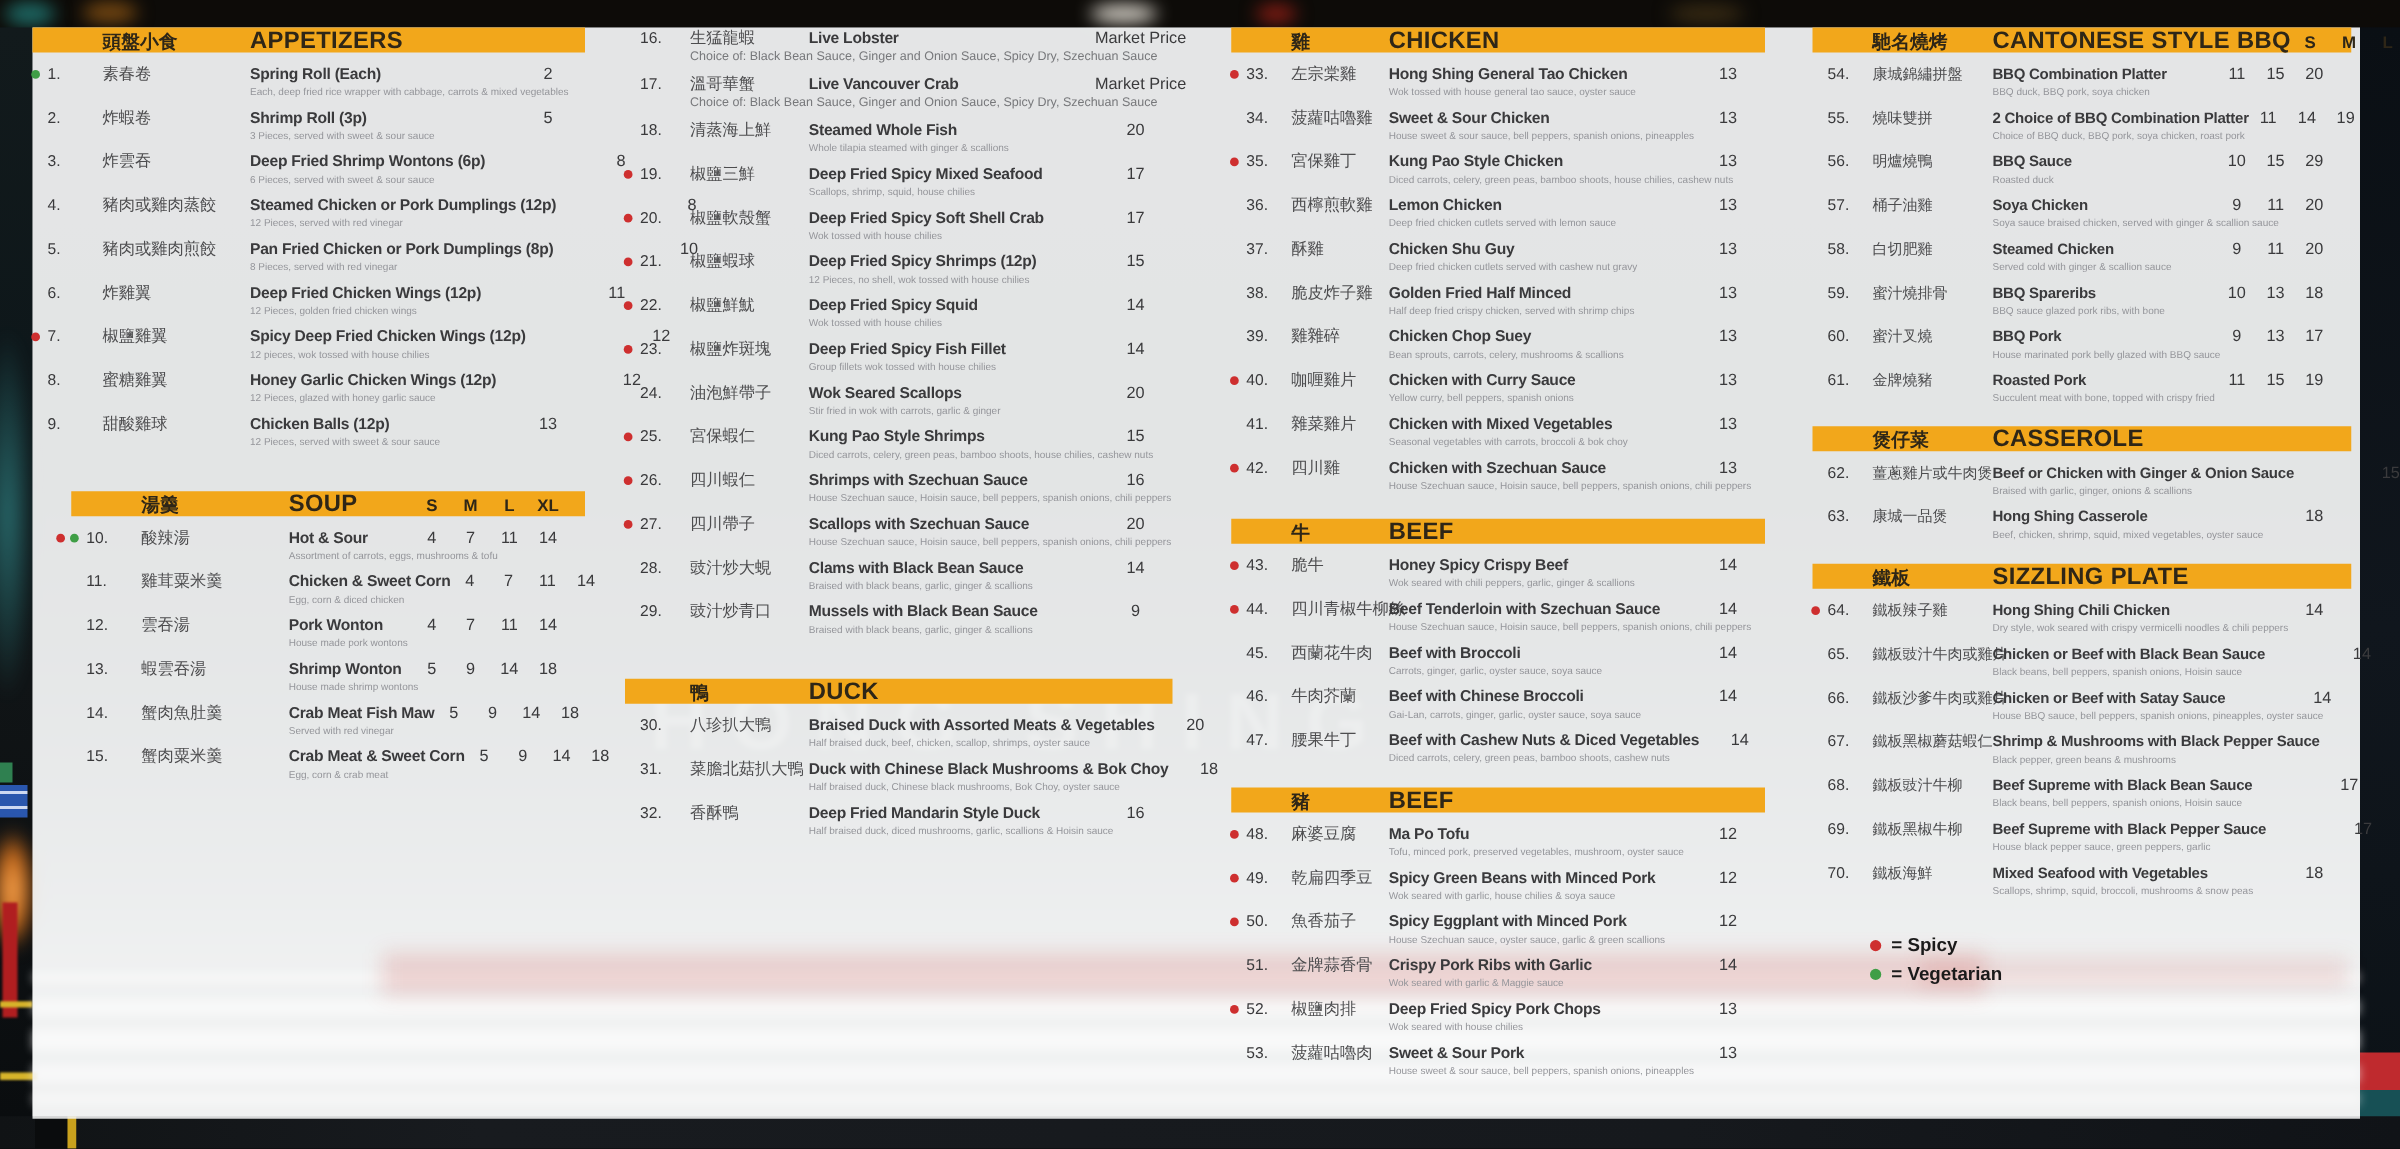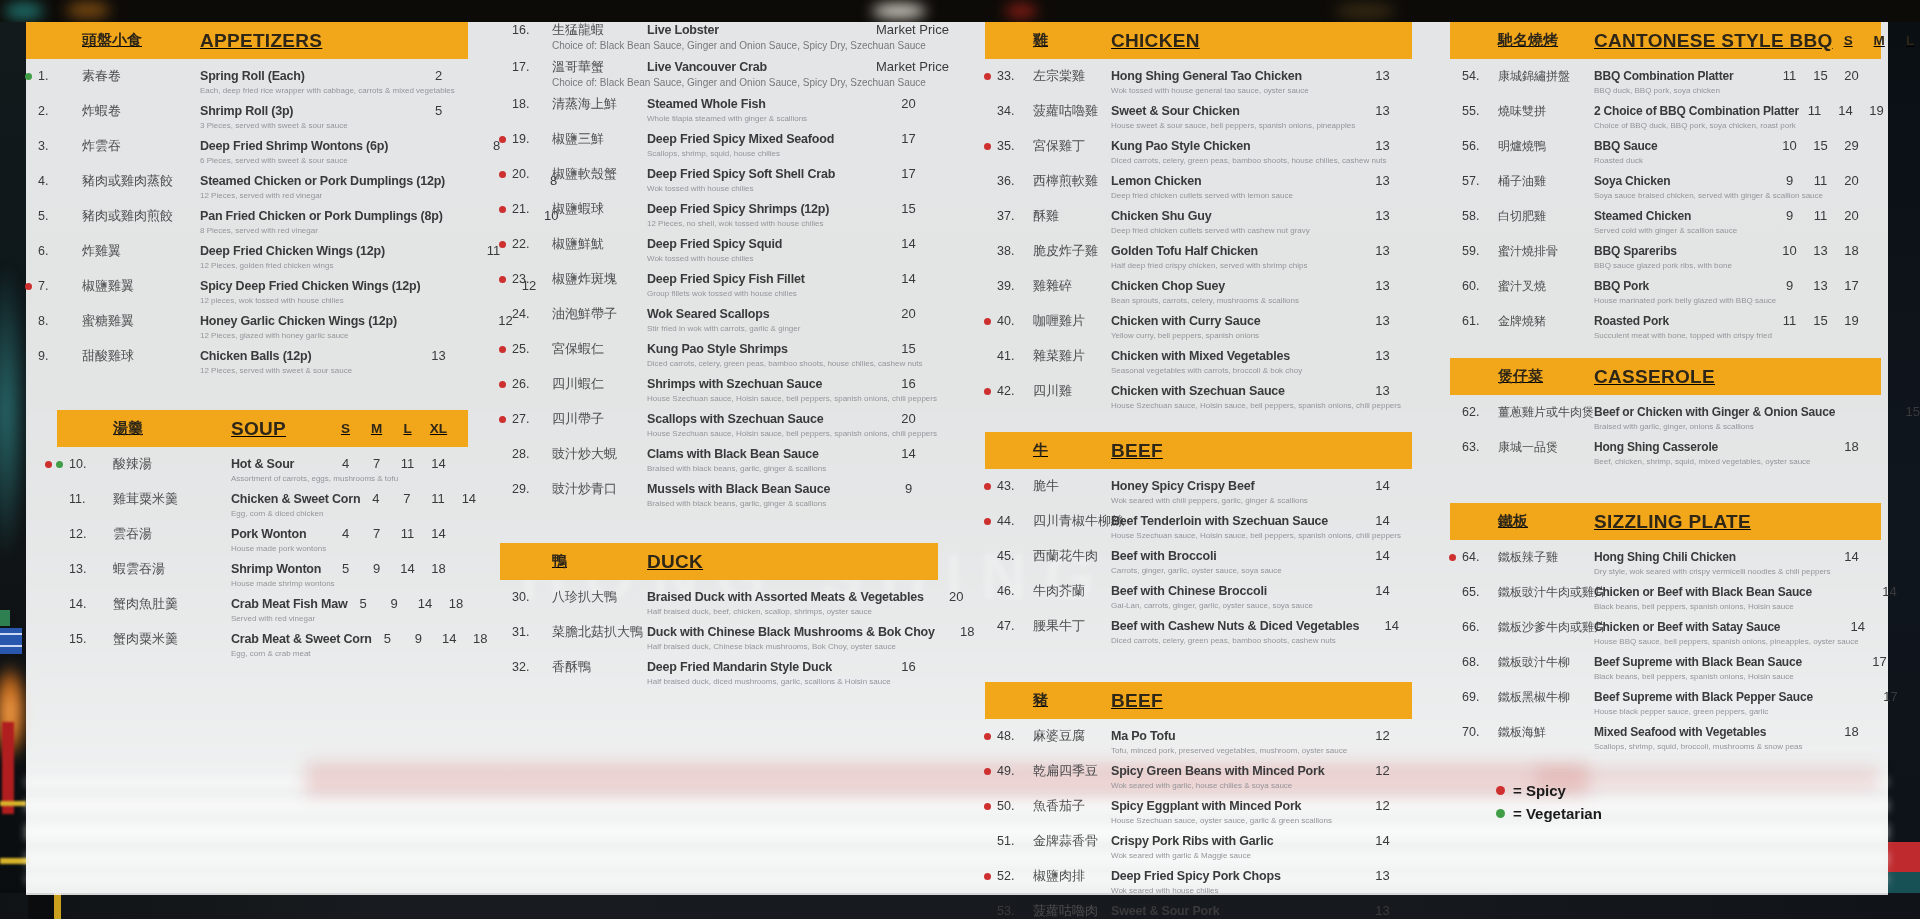--- a/index.html
+++ b/index.html
@@ -42,27 +42,27 @@
   .t4{top:830px;height:14px;background:rgba(255,255,255,.5);filter:blur(4px);}
   .t5{top:852px;height:10px;background:rgba(255,255,255,.4);filter:blur(4px);}
   .ovred{top:740px;height:34px;left:280px;right:300px;background:rgba(200,40,30,.16);filter:blur(8px);}
   .ovred2{top:744px;height:24px;left:1510px;right:10px;background:rgba(190,40,30,.12);filter:blur(8px);}
   
   .col{position:absolute;top:0;height:100%;}
   .col1{left:0;width:442px;--numw:44px;--zhw:118px;--prw:124px;}
   .col2{left:474px;width:438px;--numw:40px;--zhw:95px;--prw:48px;}
   .col3{left:959px;width:427px;--numw:36px;--zhw:78px;--prw:48px;}
   .col4{left:1424px;width:431px;--numw:36px;--zhw:96px;--prw:93px;}
-  .sec{margin-top:36px;}
+  .sec{margin-top:18px;}
   .sec:first-child{margin-top:0;}
   .sec-soup{margin-top:34px;padding-left:31px;} .sec-duck{margin-top:34px;}
   .sec-beef{margin-top:21px;} .sec-casserole{margin-top:17px;}
   .bar,.item{display:grid;grid-template-columns:var(--numw) var(--zhw) 1fr var(--prw);
     padding:0 14px 0 12px;align-items:baseline;}
-  .bar{background:var(--accent);height:37px;align-items:center;margin-bottom:9px;text-decoration:underline;}
+  .bar{background:var(--accent);height:20px;align-items:center;margin-bottom:9px;}
   .b-zh{font-size:15px;font-weight:700;color:var(--bartext);white-space:nowrap;}
   .b-en{font-size:19px;font-weight:700;color:var(--bartext);letter-spacing:.3px;white-space:nowrap;}
   .item{margin-bottom:7px;}
   .numc{position:relative;font-size:12.5px;font-weight:500;color:var(--name);}
   .dot{position:absolute;top:4px;width:7px;height:7px;border-radius:50%;}
   .dot.spicy{background:var(--spicy);} .dot.veg{background:var(--veg);}
   .zh{font-size:13px;color:var(--zh);white-space:nowrap;line-height:16px;}
   .col4 .zh{font-size:12px;}
   .en{font-size:12.5px;font-weight:600;color:var(--name);white-space:nowrap;
     letter-spacing:-.2px;line-height:16px;}
@@ -508,21 +508,21 @@
               <div class="zh">酥雞</div>
               <div class="en">Chicken Shu Guy</div>
               <div class="price">
                 <span class="pcell one">13</span>
               </div>
               <div class="desc">Deep fried chicken cutlets served with cashew nut gravy</div>
             </div>
             <div class="item">
               <div class="numc"><span class="num">38.</span></div>
               <div class="zh">脆皮炸子雞</div>
-              <div class="en">Golden Tofu Half Chicken</div>
+              <div class="en">Golden Fried Half Minced</div>
               <div class="price">
                 <span class="pcell one">13</span>
               </div>
               <div class="desc">Half deep fried crispy chicken, served with shrimp chips</div>
             </div>
             <div class="item">
               <div class="numc"><span class="num">39.</span></div>
               <div class="zh">雞雜碎</div>
               <div class="en">Chicken Chop Suey</div>
               <div class="price">
@@ -829,20 +829,29 @@
             <div class="item">
               <div class="numc"><span class="num">66.</span></div>
               <div class="zh">鐵板沙爹牛肉或雞片</div>
               <div class="en">Chicken or Beef with Satay Sauce</div>
               <div class="price">
                 <span class="pcell one">14</span>
               </div>
               <div class="desc">House BBQ sauce, bell peppers, spanish onions, pineapples, oyster sauce</div>
             </div>
             <div class="item">
+              <div class="numc"><span class="num">67.</span></div>
+              <div class="zh">鐵板黑椒蘑菇蝦仁</div>
+              <div class="en">Shrimp &amp; Mushrooms with Black Pepper Sauce</div>
+              <div class="price">
+                <span class="pcell one">16</span>
+              </div>
+              <div class="desc">Black pepper, green beans &amp; mushrooms</div>
+            </div>
+            <div class="item">
               <div class="numc"><span class="num">68.</span></div>
               <div class="zh">鐵板豉汁牛柳</div>
               <div class="en">Beef Supreme with Black Bean Sauce</div>
               <div class="price">
                 <span class="pcell one">17</span>
               </div>
               <div class="desc">Black beans, bell peppers, spanish onions, Hoisin sauce</div>
             </div>
             <div class="item">
               <div class="numc"><span class="num">69.</span></div>

